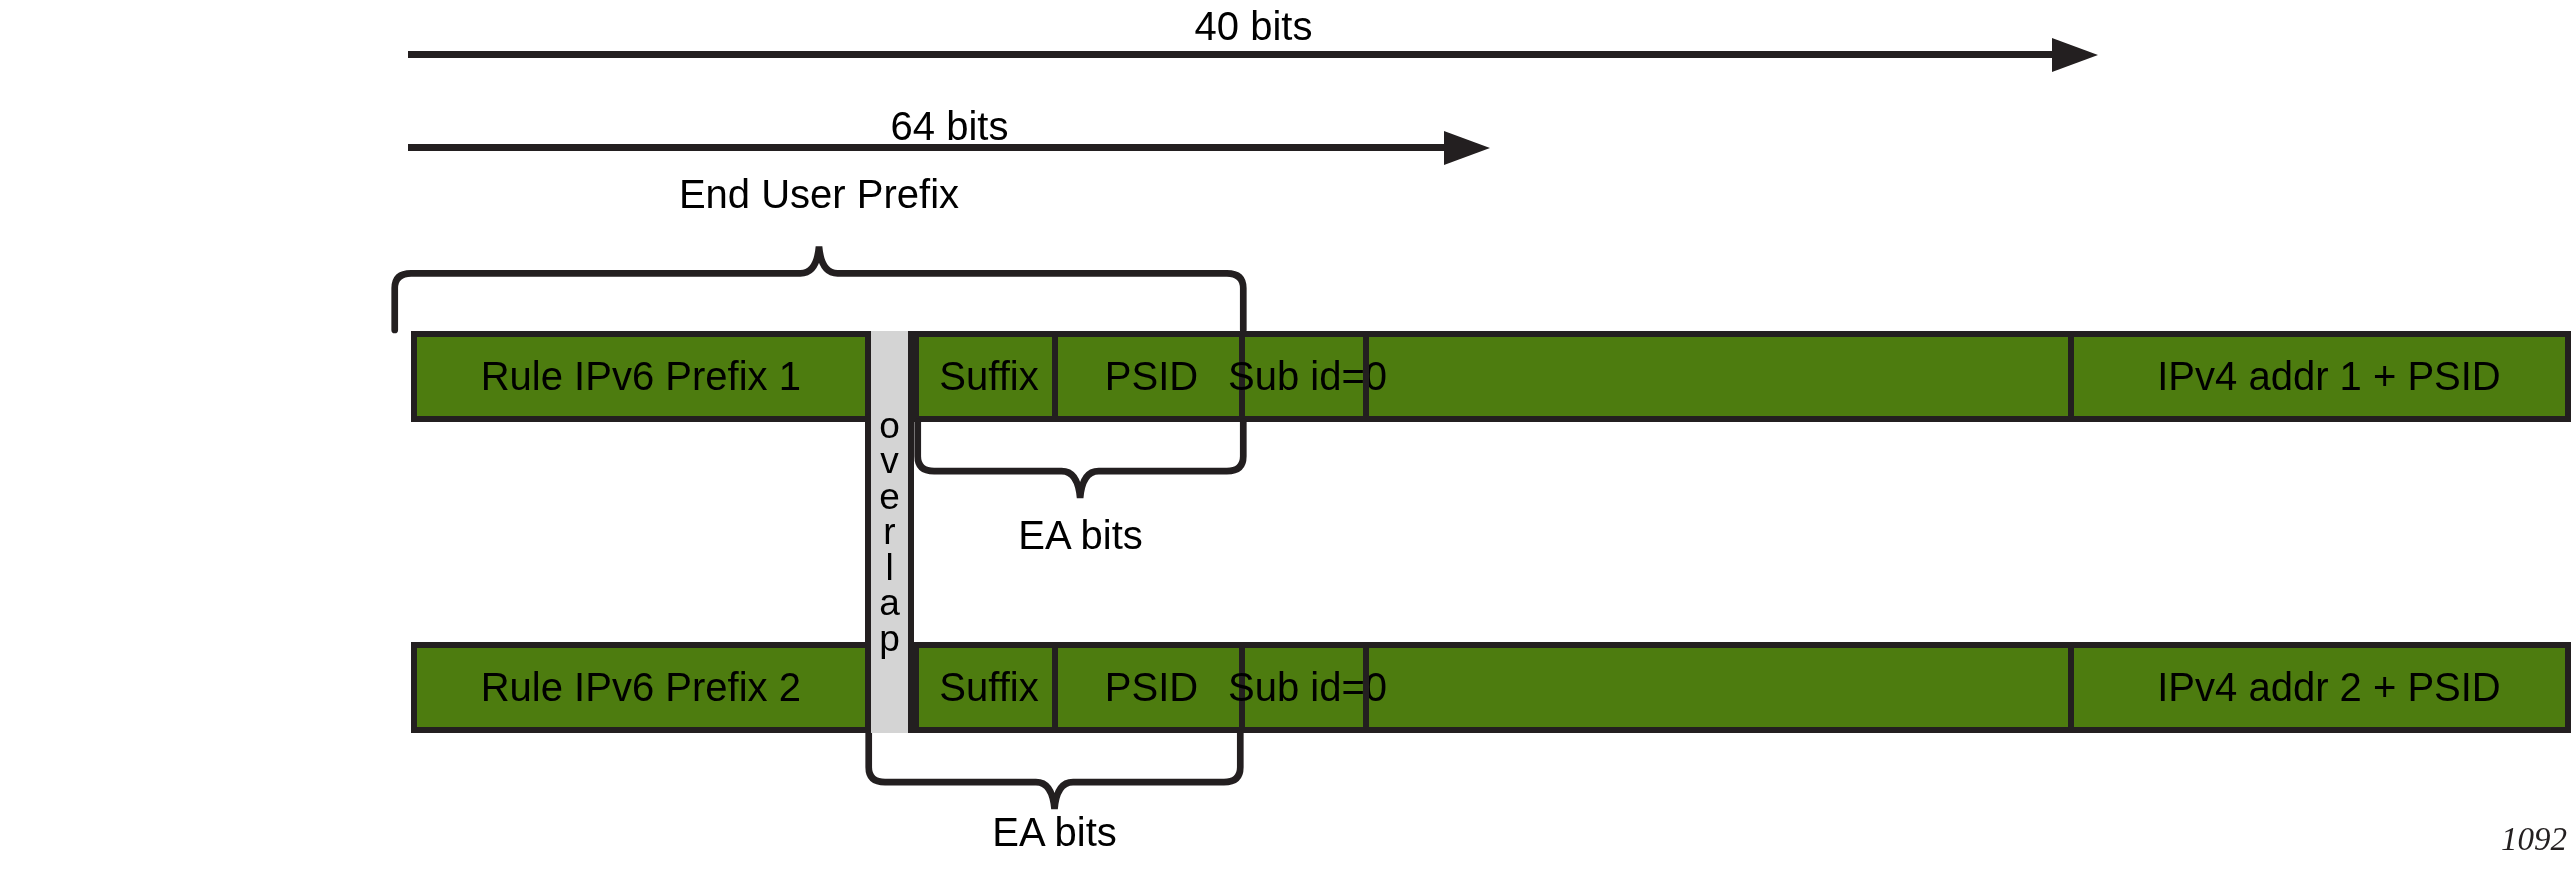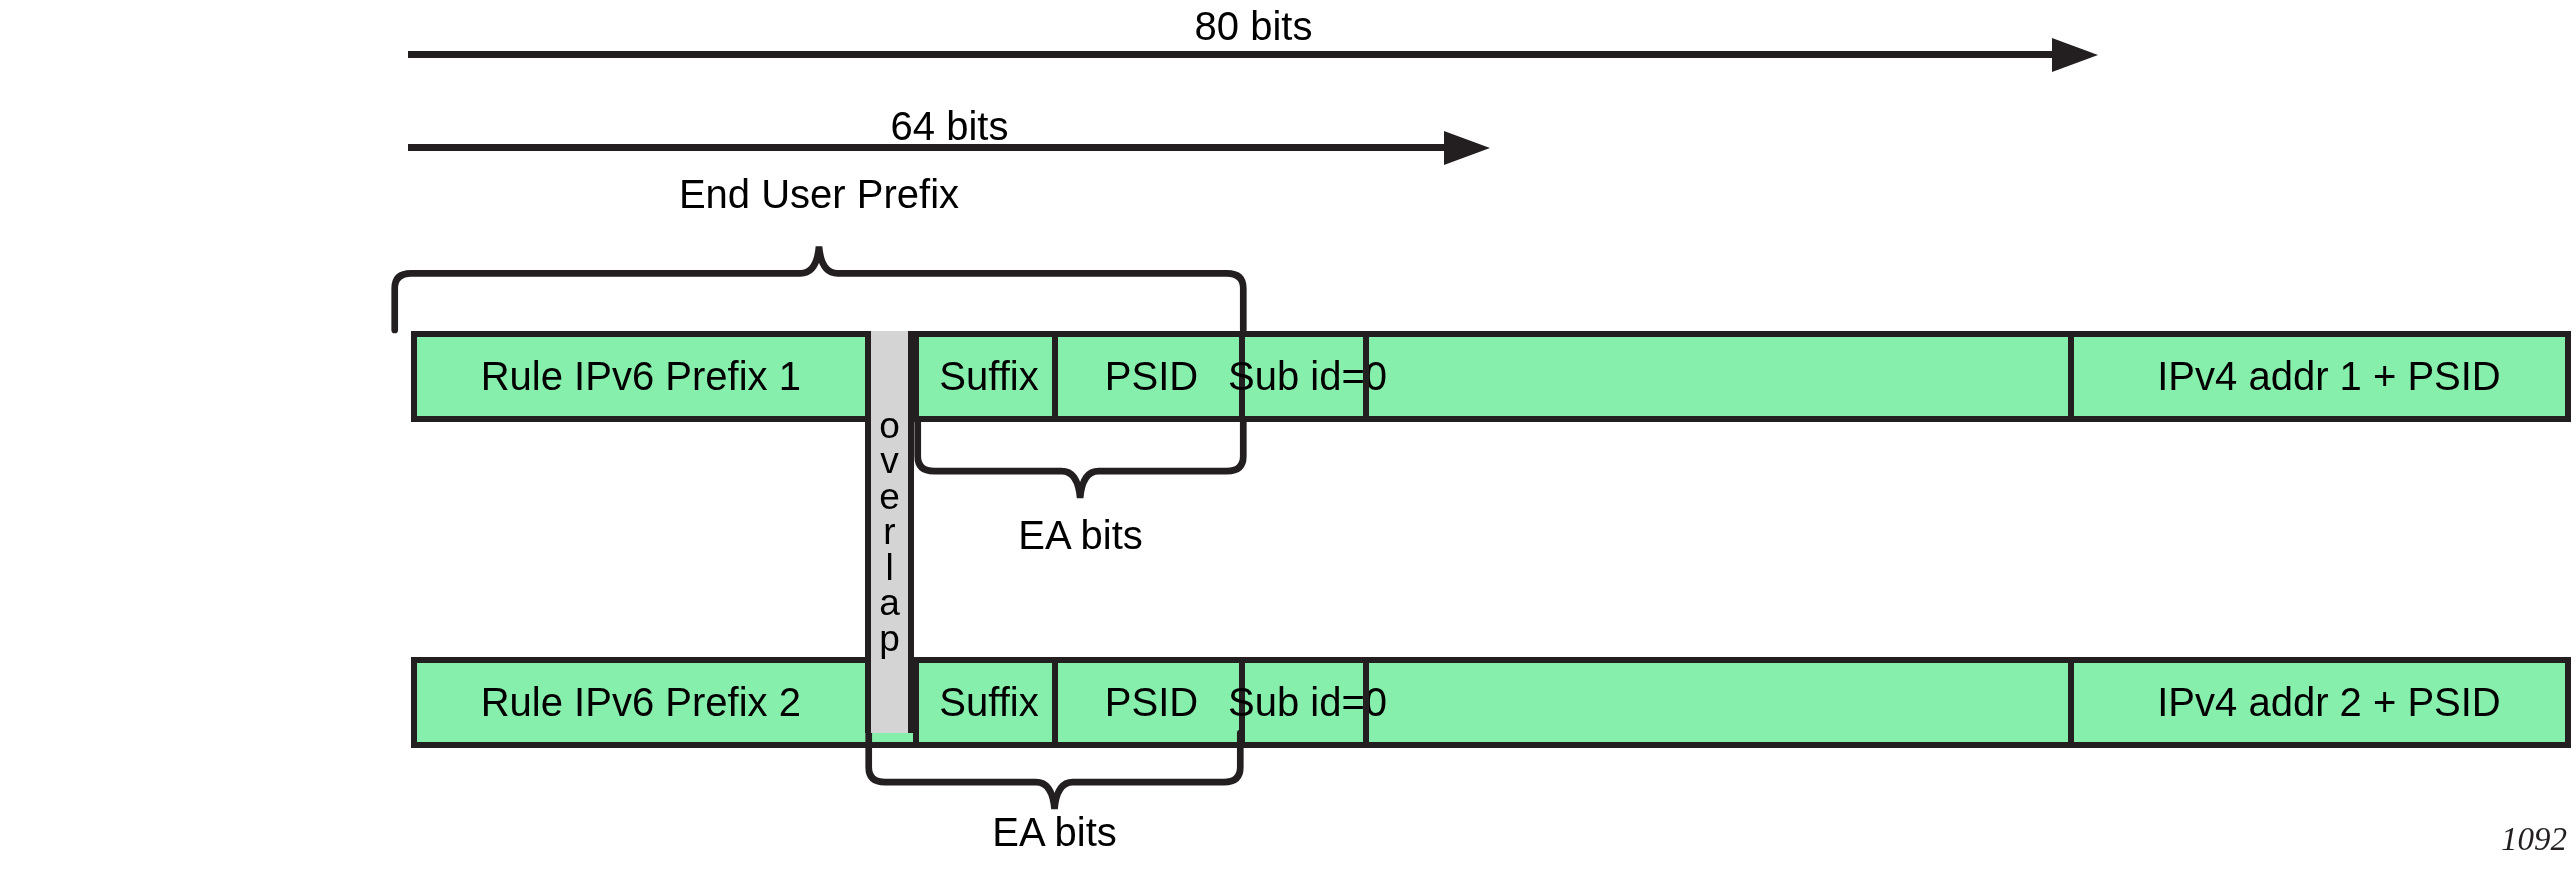--- a/index.html
+++ b/index.html
@@ -45,21 +45,21 @@
     font-size: 42px;
     line-height: 1;
     white-space: nowrap;
     color: #000000;
   }
 
   
   .packet-row {
     position: absolute;
     border: 6.7px solid #231f20;
-    background: #86efac;
+    background: #4d7c0f;
     box-sizing: border-box;
   }
   .cell {
     position: absolute;
     top: 0;
     bottom: 0;
     box-sizing: border-box;
     display: flex;
     align-items: center;
     justify-content: center;
@@ -114,21 +114,21 @@
     font-size: 33px;
     color: #231f20;
     white-space: nowrap;
   }
 </style>
 </head>
 <body>
 
 <div id="canvas">
 
-  <div class="dim-label" style="left:408px; top:6px; width:1691px;">80 bits</div>
+  <div class="dim-label" style="left:408px; top:6px; width:1691px;">40 bits</div>
   <div class="dim-line" style="left:408px; top:51px; width:1648px;"></div>
   <div class="dim-head" style="left:2052px; top:38px;"></div>
 
   <div class="dim-label" style="left:408px; top:106px; width:1083px;">64 bits</div>
   <div class="dim-line" style="left:408px; top:144px; width:1040px;"></div>
   <div class="dim-head" style="left:1444px; top:131px;"></div>
 
   <div class="brace-label" style="left:391px; top:174px; width:856px;">End User Prefix</div>
   <svg class="brace-svg" style="left:391px; top:242px; width:856px; height:88px;" viewBox="0 0 1150 118" preserveAspectRatio="none">
     <path d="M 5,118 L 5,62 Q 5,42 27,42 L 550,42 Q 572,42 575,6 Q 578,42 600,42 L 1123,42 Q 1145,42 1145,62 L 1145,118"></path>
@@ -143,21 +143,21 @@
     <div class="cell divider-left" style="left:946px; width:711px;"></div>
     <div class="cell divider-left" style="left:1651px; width:516px;">IPv4 addr 1 + PSID</div>
   </div>
 
   <svg class="brace-svg" style="left:914px; top:422px; width:333px; height:82px;" viewBox="0 0 447 110" preserveAspectRatio="none">
     <path d="M 5,0 L 5,46 Q 5,66 27,66 L 198,66 Q 220,66 223,102 Q 226,66 248,66 L 420,66 Q 442,66 442,46 L 442,0"></path>
   </svg>
   <div class="brace-label" style="left:914px; top:515px; width:333px;">EA bits</div>
 
 
-  <div class="packet-row" style="left:411px; top:642px; width:2160px; height:91px;margin-top:15px;">
+  <div class="packet-row" style="left:411px; top:642px; width:2160px; height:91px;">
     <div class="cell" style="left:-6.7px; width:461px;">Rule IPv6 Prefix 2</div>
     <div class="cell divider-left" style="left:496px; width:146px;">Suffix</div>
     <div class="cell divider-left" style="left:635px; width:193px;">PSID</div>
     <div class="cell divider-left" style="left:822px; width:131px;">Sub id=0</div>
     <div class="cell divider-left" style="left:946px; width:711px;"></div>
     <div class="cell divider-left" style="left:1651px; width:516px;">IPv4 addr 2 + PSID</div>
   </div>
 
   <div class="overlap-strip" style="left:865px; top:331px; width:49px; height:402px;">
     <span>o</span>

